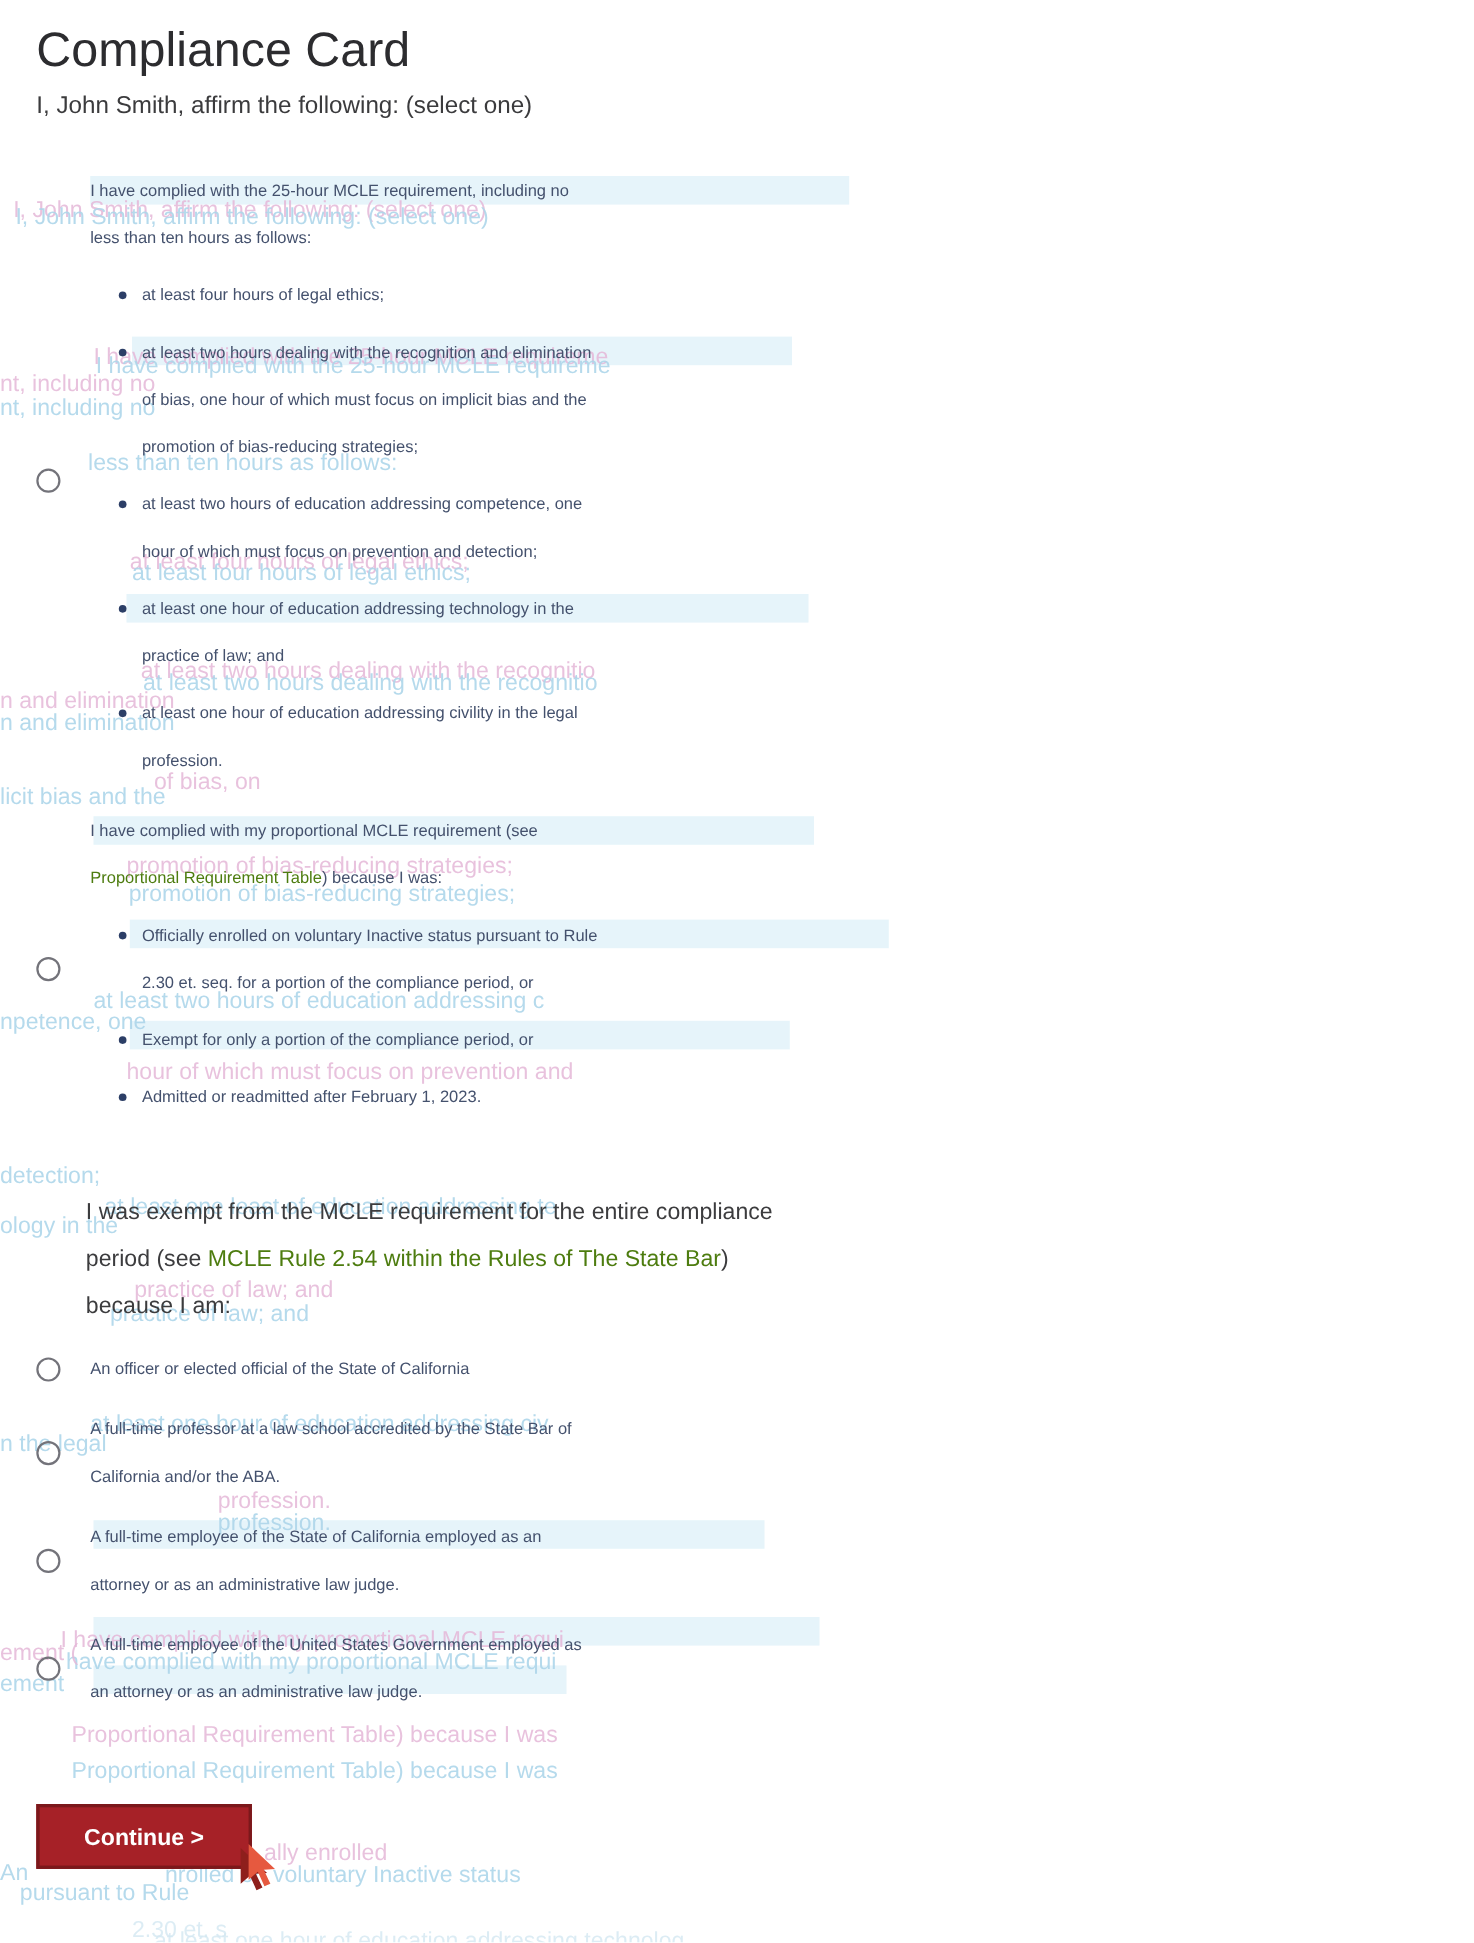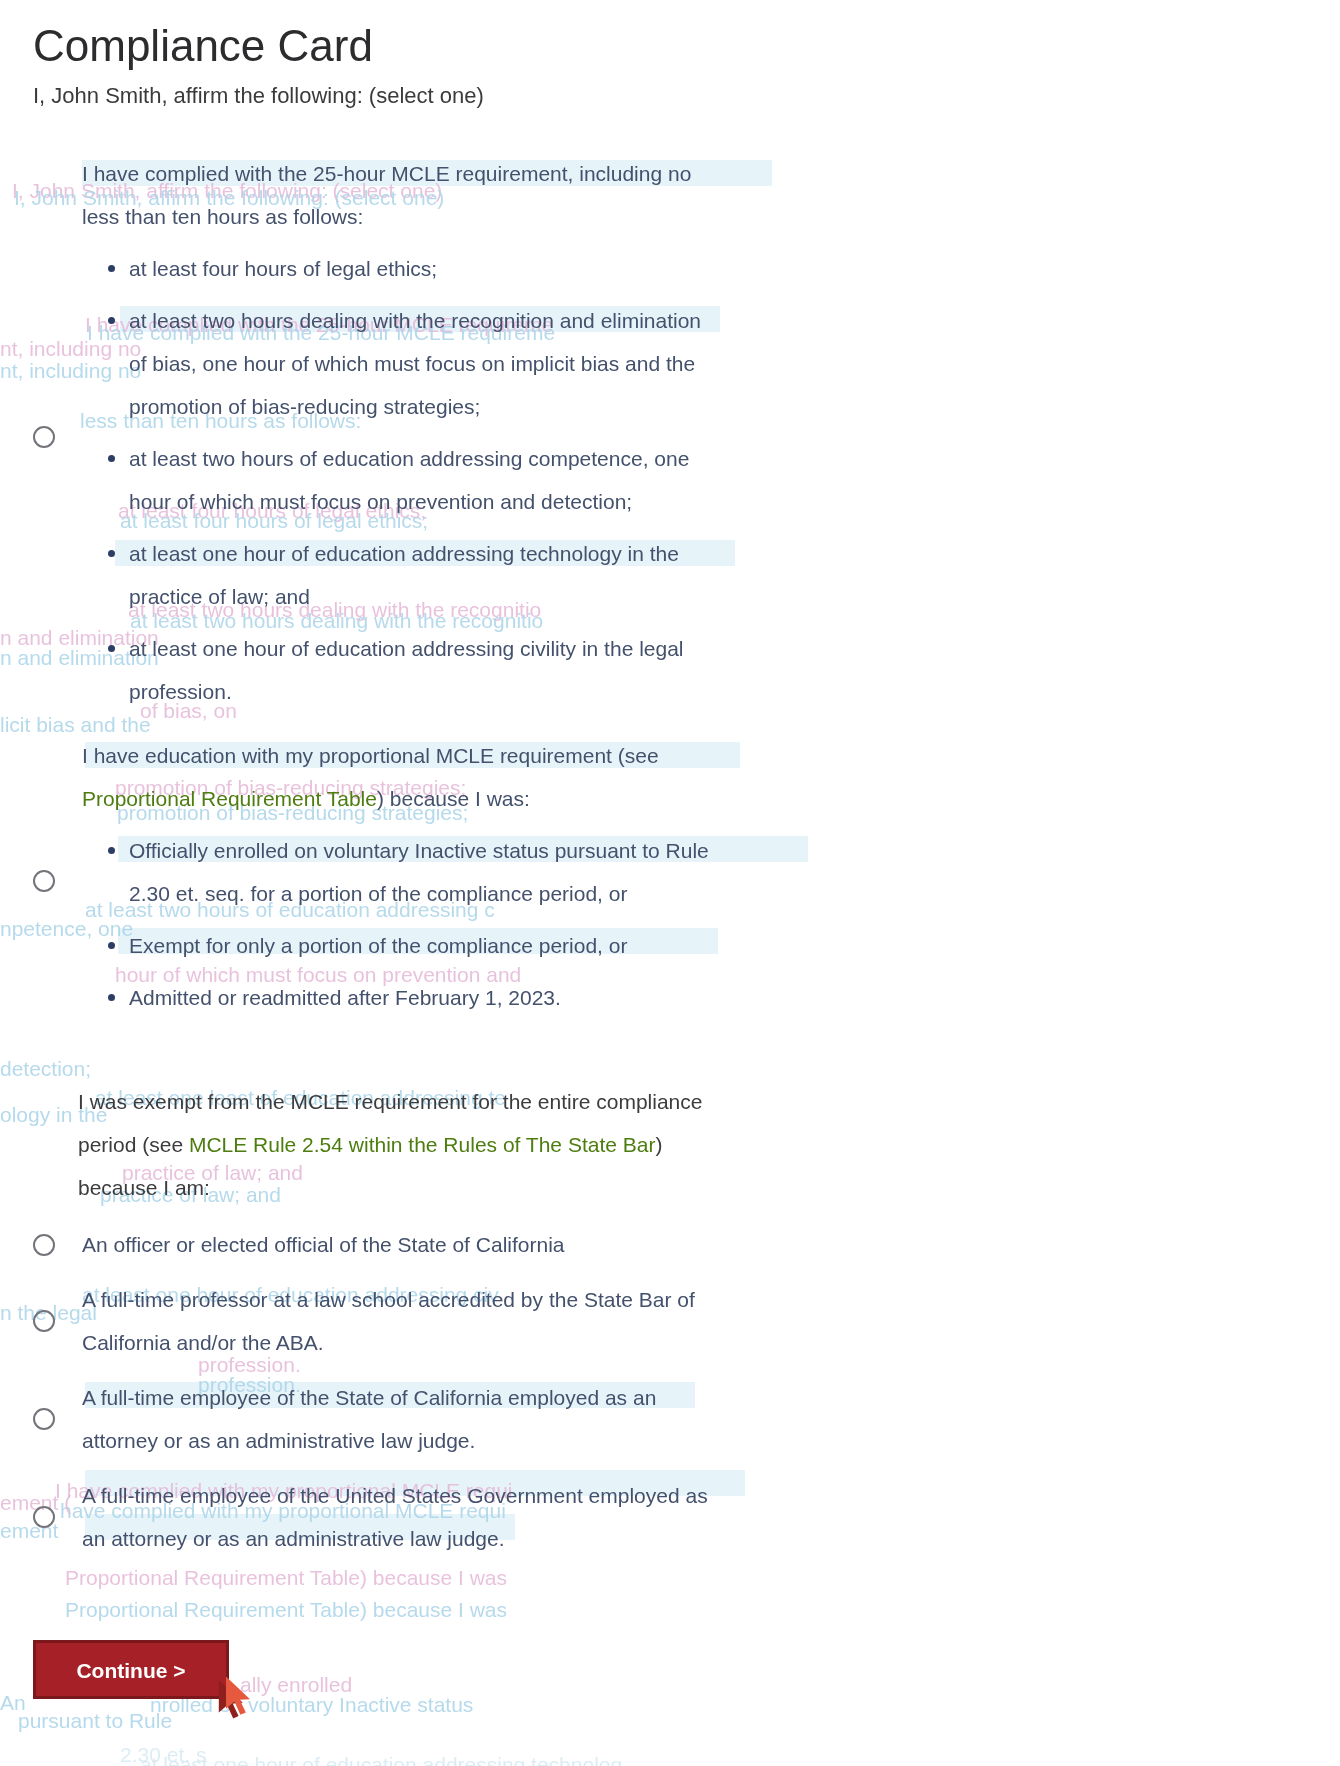--- a/index.html
+++ b/index.html
@@ -15,21 +15,21 @@
   
   #content{position:relative;z-index:1;padding:26px 0 0 33px;}
   h1.title{margin:0 0 16px 0;font-size:44px;line-height:40px;font-weight:400;color:#2c2c2f;}
   .subtitle{margin:0;font-size:22px;line-height:28px;color:#3b3b3d;}
   .line{display:block;white-space:nowrap;}
   .options{margin-top:42px;}
   .option{display:flex;align-items:center;margin-top:12px;}
   .option:first-child{margin-top:0;}
   .radio{flex:0 0 auto;width:18px;height:18px;border:2px solid #73737a;border-radius:50%;
          margin-right:27px;background:transparent;cursor:pointer;}
-  .opt-label{font-size:21px;line-height:43px;color:#44516d;width:740px;cursor:pointer;}
+  .opt-label{font-size:15px;line-height:43px;color:#44516d;width:740px;cursor:pointer;}
   .opt-label p{margin:0;}
   .opt-label ul{list-style:none;margin:9px 0 0 0;padding:0 0 0 47px;}
   .opt-label li{position:relative;margin-bottom:9px;}
   .opt-label li::before{content:"";position:absolute;left:-21px;top:18px;width:7px;height:7px;
          border-radius:50%;background:#2c3e66;}
   a.form-link{color:#4d7c0f;text-decoration:none;cursor:pointer;}
   .exempt{margin:52px 16px 0 45px;font-size:21px;line-height:43px;color:#3c3c3e;}
   .exempt p{margin:0;}
   .single .opt-label{line-height:43px;}
   .btn-continue{display:block;margin-top:80px;width:196px;height:59px;background:#a62127;
@@ -130,21 +130,21 @@
               <span class="line">profession.</span>
             </li>
           </ul>
         </div>
       </div>
 
       <div class="option">
         <span class="radio" role="radio" aria-checked="false"></span>
         <div class="opt-label">
           <p>
-            <span class="line">I have education with my proportional MCLE requirement (see</span>
+            <span class="line">I have complied with my proportional MCLE requirement (see</span>
             <span class="line"><a class="form-link">Proportional Requirement Table</a><span>) because I was:</span></span>
           </p>
           <ul>
             <li>
               <span class="line">Officially enrolled on voluntary Inactive status pursuant to Rule</span>
               <span class="line">2.30 et. seq. for a portion of the compliance period, or</span>
             </li>
             <li>
               <span class="line">Exempt for only a portion of the compliance period, or</span>
             </li>

